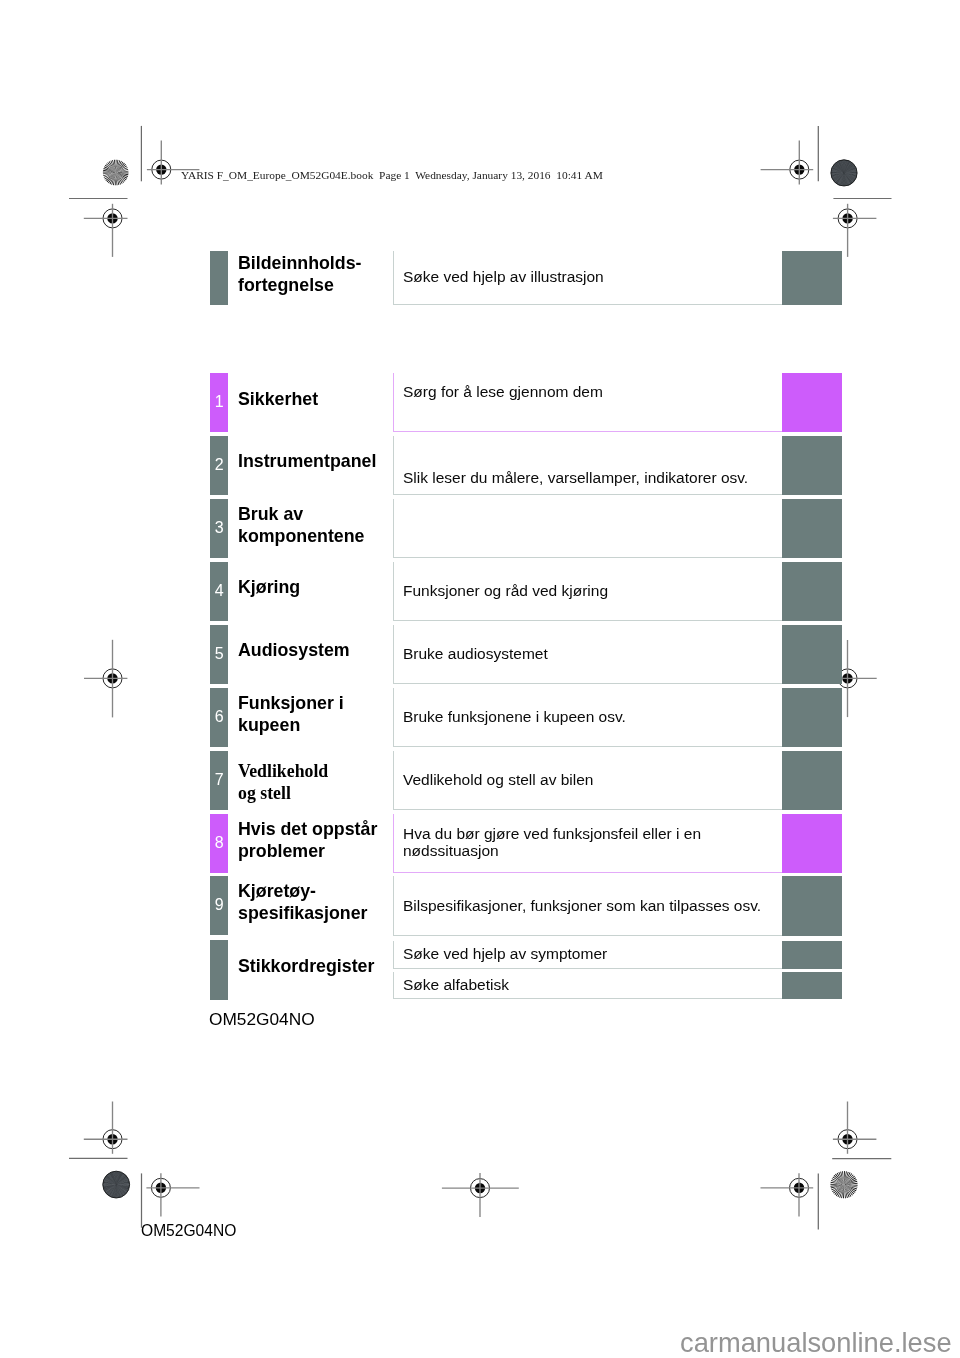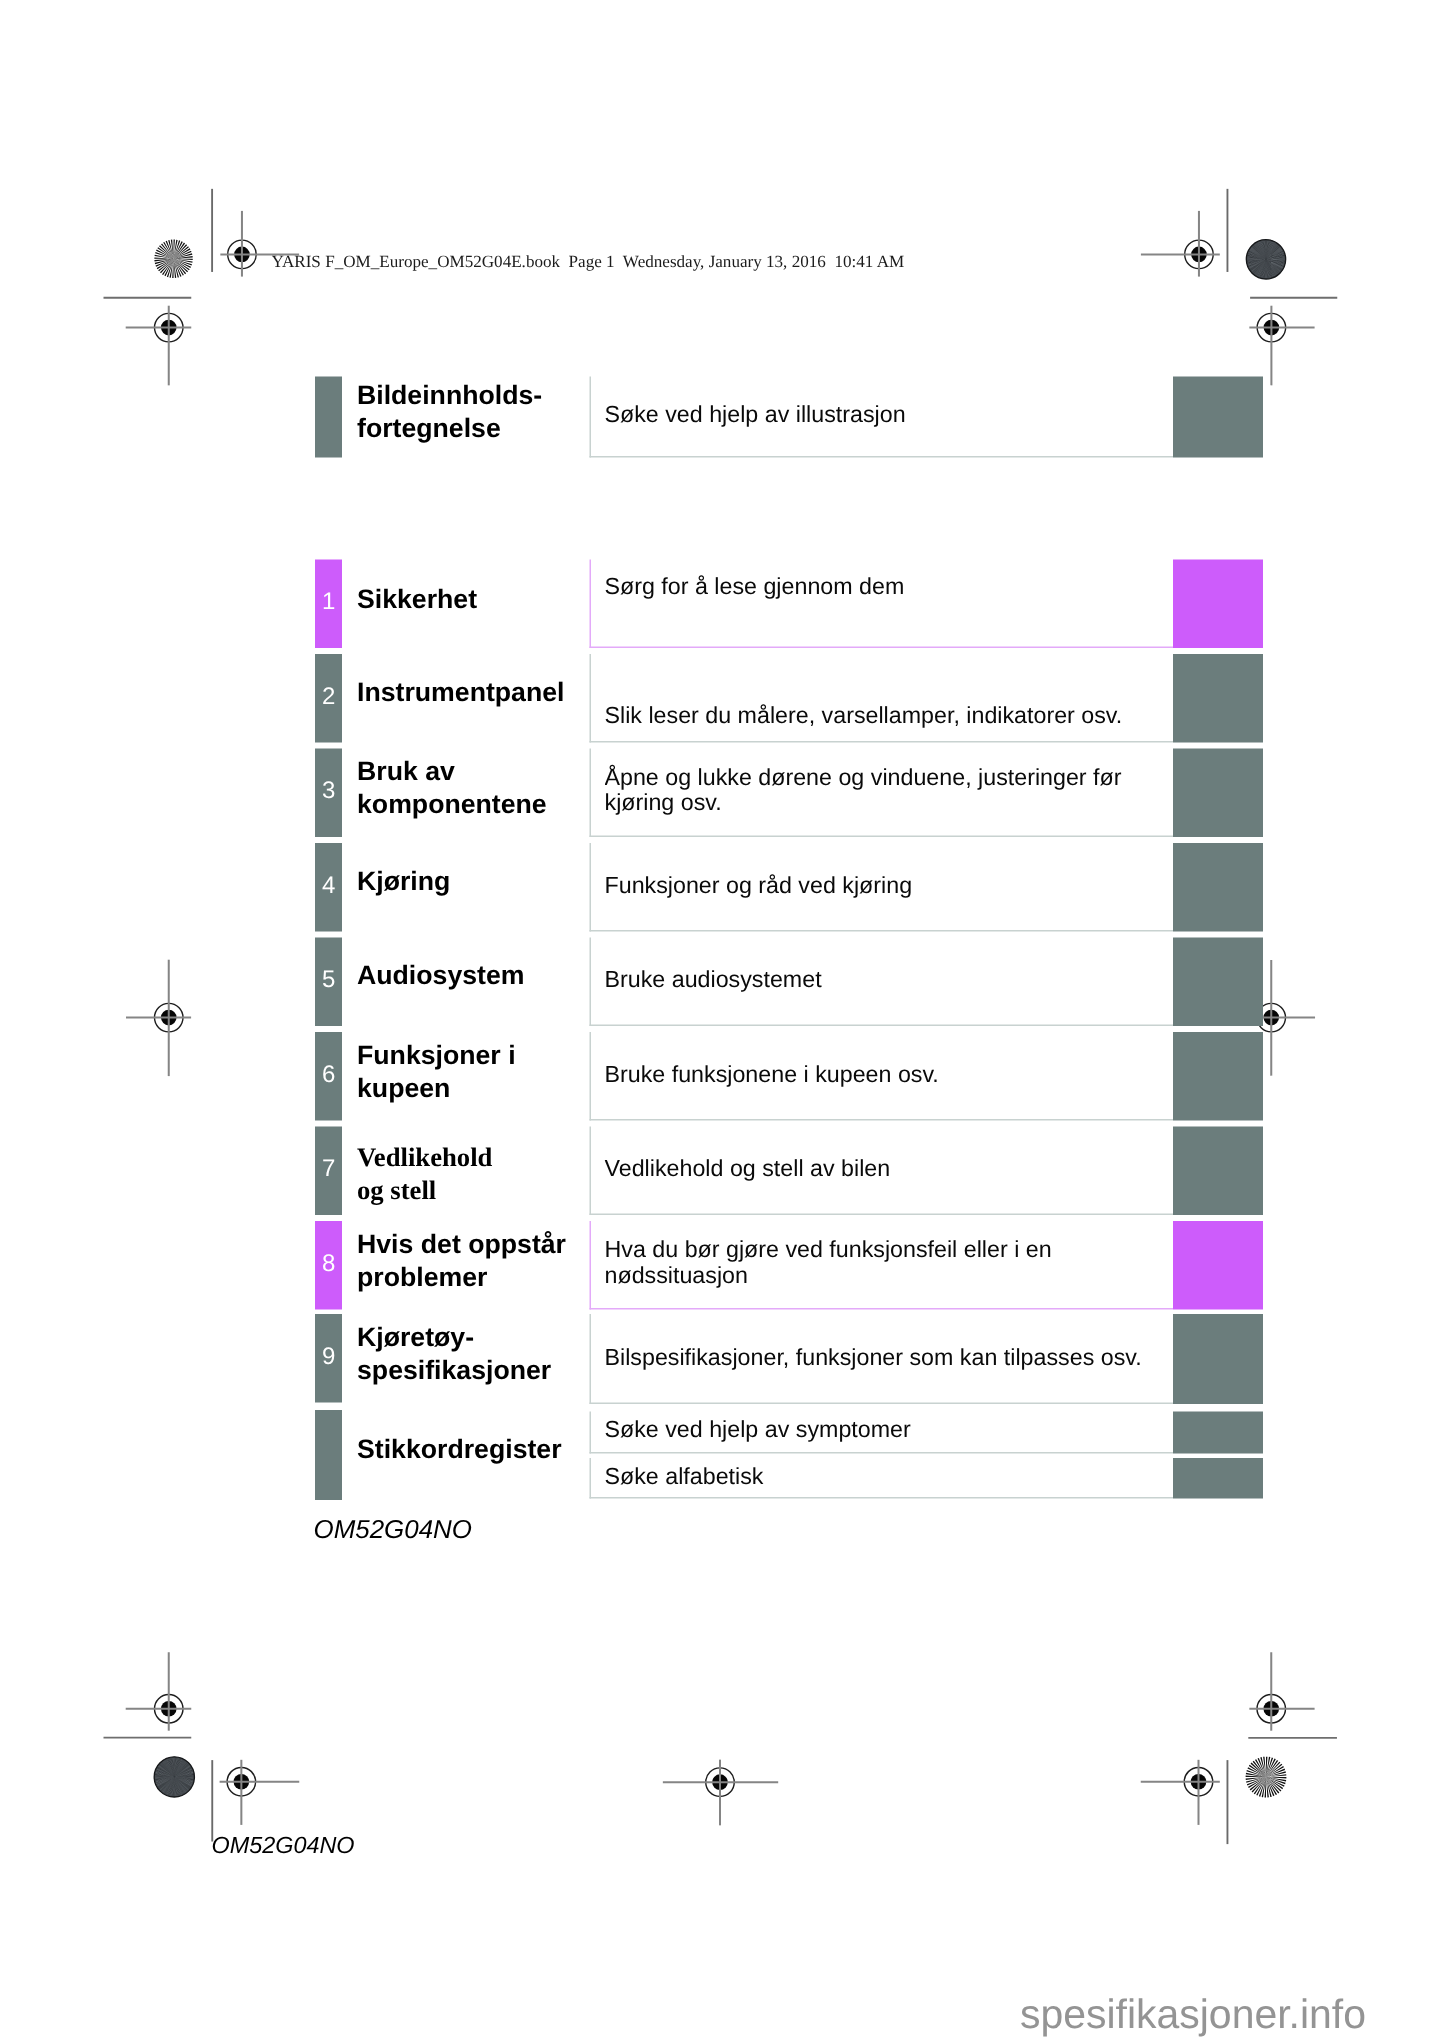--- a/index.html
+++ b/index.html
@@ -12,21 +12,21 @@
             font-size:11.4px;color:#1c1c1c;white-space:pre;}
   .toc{position:absolute;left:0;top:0;width:960px;height:1358px;}
   .tab{position:absolute;width:18.2px;}
   .tabnum{position:absolute;left:0;width:18.2px;will-change:transform;text-align:center;color:#ffffff;
           font-size:16px;font-family:"Liberation Sans",sans-serif;line-height:1;}
   .title{position:absolute;left:238px;will-change:transform;font-weight:bold;font-size:17.8px;color:#000;
          line-height:21.5px;white-space:pre;}
   .box{position:absolute;left:393px;width:389px;box-sizing:border-box;}
   .desc{position:absolute;left:403px;will-change:transform;font-size:15.5px;color:#0a0a0a;line-height:17.2px;white-space:pre;}
   .blk{position:absolute;left:782px;width:59.5px;}
-  .code{position:absolute;color:#000;will-change:transform;font-style:italic;}
+  .code{position:absolute;color:#000;will-change:transform;}
   #doccode{font-size:17.3px;}
   #footcode{font-size:15.6px;}
   .wm{position:absolute;will-change:transform;font-size:27.3px;color:#949494;letter-spacing:0px;
       font-family:"Liberation Sans",sans-serif;}
   svg.marks{position:absolute;left:0;top:0;width:960px;height:1358px;}
 </style>
 </head>
 <body>
 
 <div id="page">
@@ -143,22 +143,20 @@
       <div class="title" style="top: 451.45px;">Instrumentpanel</div>
       <div class="box" style="top: 435.7px; height: 59px; border-left: 1px solid rgb(200, 210, 208); border-bottom: 1px solid rgb(200, 210, 208);"></div>
       <div class="desc" style="top: 469px;">Slik leser du målere, varsellamper, indikatorer osv.</div>
       <div class="blk" style="top: 435.7px; height: 59px; background: rgb(107, 125, 124);"></div>
       <div class="tab" style="left: 210px; top: 498.7px; height: 59px; background: rgb(107, 125, 124);">
         <span class="tabnum" style="top: 21.1px;">3</span>
       </div>
       <div class="title" style="top: 503.7px;">Bruk av
 komponentene</div>
       <div class="box" style="top: 498.7px; height: 59px; border-left: 1px solid rgb(200, 210, 208); border-bottom: 1px solid rgb(200, 210, 208);"></div>
-      <div class="desc" style="top: 510.3px;">Åpne og lukke dørene og vinduene, justeringer før
-kjøring osv.</div>
       <div class="blk" style="top: 498.7px; height: 59px; background: rgb(107, 125, 124);"></div>
       <div class="tab" style="left: 210px; top: 561.7px; height: 59px; background: rgb(107, 125, 124);">
         <span class="tabnum" style="top: 21.1px;">4</span>
       </div>
       <div class="title" style="top: 577.45px;">Kjøring</div>
       <div class="box" style="top: 561.7px; height: 59px; border-left: 1px solid rgb(200, 210, 208); border-bottom: 1px solid rgb(200, 210, 208);"></div>
       <div class="desc" style="top: 581.9px;">Funksjoner og råd ved kjøring</div>
       <div class="blk" style="top: 561.7px; height: 59px; background: rgb(107, 125, 124);"></div>
       <div class="tab" style="left: 210px; top: 624.6px; height: 59px; background: rgb(107, 125, 124);">
         <span class="tabnum" style="top: 21.1px;">5</span>
@@ -204,14 +202,14 @@
       <div class="title" style="top: 956.35px;">Stikkordregister</div>
       <div class="box" style="top: 940.6px; height: 28px; border-left: 1px solid rgb(200, 210, 208); border-bottom: 1px solid rgb(200, 210, 208);"></div>
       <div class="desc" style="top: 945.3px;">Søke ved hjelp av symptomer</div>
       <div class="blk" style="top: 940.6px; height: 28px; background: rgb(107, 125, 124);"></div>
       <div class="box" style="top: 971.7px; height: 27.6px; border-left: 1px solid rgb(200, 210, 208); border-bottom: 1px solid rgb(200, 210, 208);"></div>
       <div class="desc" style="top: 976.2px;">Søke alfabetisk</div>
       <div class="blk" style="top: 971.7px; height: 27.6px; background: rgb(107, 125, 124);"></div>
     </div>
   <div class="code" id="doccode" style="left:209.4px;top:1008.5px;">OM52G04NO</div>
   <div class="code" id="footcode" style="left:141.3px;top:1222px;">OM52G04NO</div>
-  <div class="wm" id="wm" style="left:680px;top:1327px;">spesifikasjoner.info</div>
+  <div class="wm" id="wm" style="left:680px;top:1327px;">carmanualsonline.lese</div>
 </div>
 
 </body></html>

